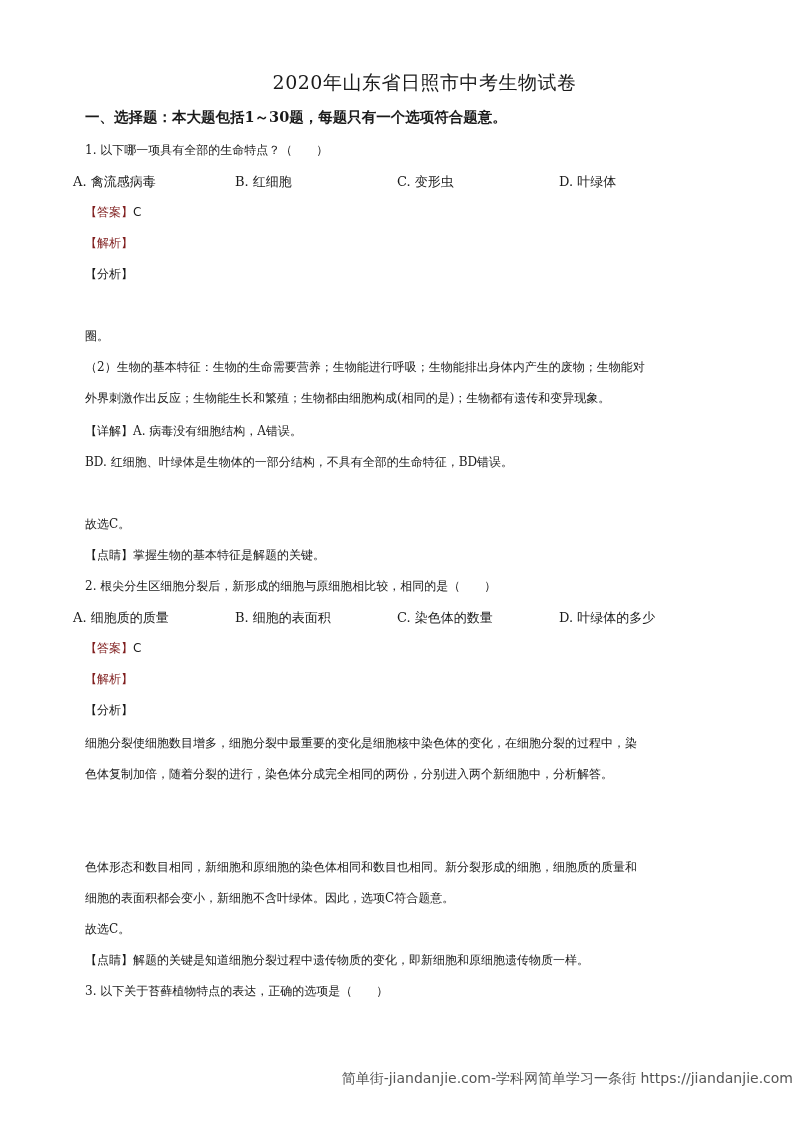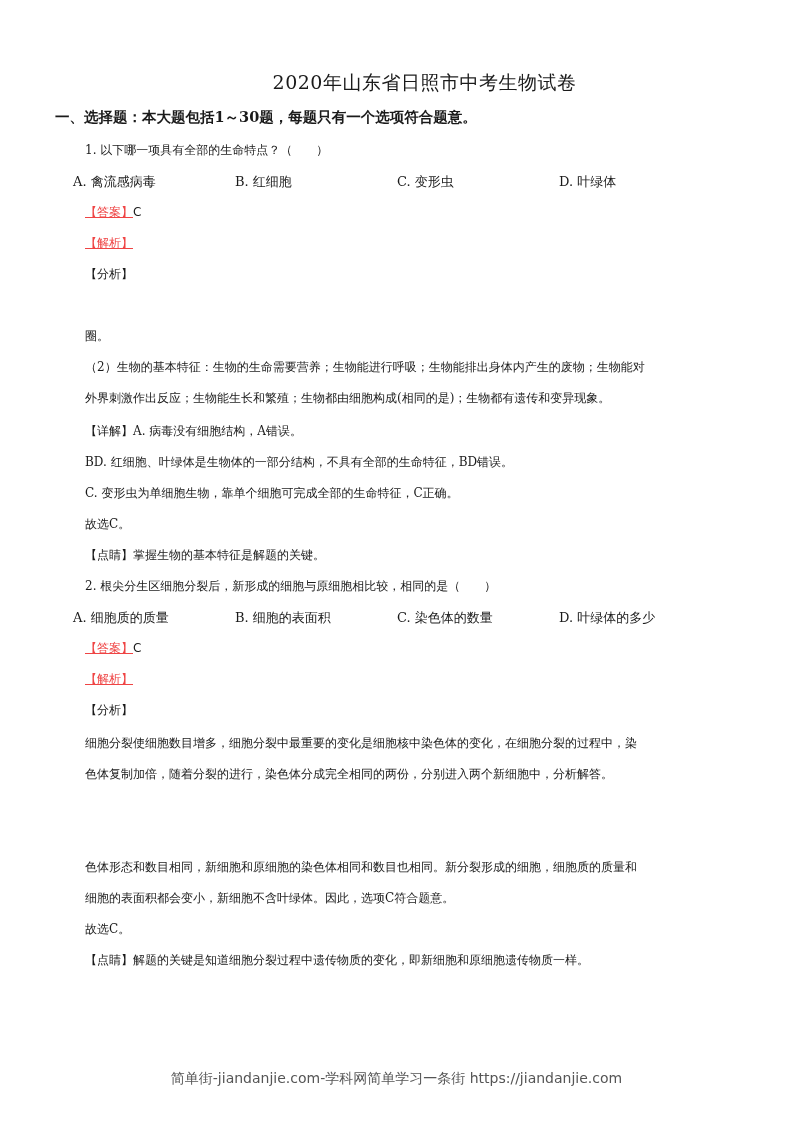--- a/index.html
+++ b/index.html
@@ -1,26 +1,26 @@
 <!DOCTYPE html>
 <html><head>
 <meta charset="utf-8">
 <style>
   html, body { margin: 0; padding: 0; background: #ffffff; }
   body { width: 793px; height: 1122px; position: relative; overflow: hidden;
          font-family: "DejaVu Serif", "Liberation Serif", serif; color: #1a1a1a; }
   .page { position: absolute; left: 0; top: 0; width: 793px; height: 1122px; }
   .title { position: absolute; top: 70px; left: 0; width: 793px; text-align: center;
            font-size: 19px; font-weight: normal; letter-spacing: 0.5px; padding-left: 28px; }
-  .section { position: absolute; top: 108px; left: 55px; font-size: 14.5px; font-weight: bold; }
+  .section { position: absolute; top: 108px; left: 85px; font-size: 14.5px; font-weight: bold; }
   .line { position: absolute; left: 73px; font-size: 12px; white-space: nowrap; margin-left: 12px; }
   .opts { position: absolute; left: 73px; width: 660px; font-size: 13px; }
   .opt { position: absolute; top: 0; white-space: nowrap; }
-  .blue { color: #ef4444; text-decoration: underline; }
-  .footer { position: absolute; top: 1070px; left: 0; width: 793px; text-align: center;
+  .blue { color: #7f1d1d; }
+  .footer { position: absolute; top: 1070px; left: 0; width: 793px; text-align: right;
             font-family: "DejaVu Sans", sans-serif; font-size: 14px; color: #555; }
   .sans { font-family: "DejaVu Sans", "Liberation Sans", sans-serif; }
 </style>
 </head>
 <body>
 
 <div class="page">
   <div class="title">2020年山东省日照市中考生物试卷</div>
   <div class="section">一、选择题：本大题包括1～30题，每题只有一个选项符合题意。</div>
 
@@ -36,21 +36,20 @@
   </div>
   <div class="line blue" style="top:235px">【解析】</div>
   <div class="line" style="top:266px">【分析】</div>
   <div class="line" style="top:328px">圈。</div>
   <div class="line" style="top:359px">（2）生物的基本特征：生物的生命需要营养；生物能进行呼吸；生物能排出身体内产生的废物；生物能对</div>
   <div class="line" style="top:390px">外界刺激作出反应；生物能生长和繁殖；生物都由细胞构成(相同的是)；生物都有遗传和变异现象。</div>
   <div class="line" style="top:423px">
     <span>【详解】</span><span>A. 病毒没有细胞结构，A错误。</span>
   </div>
   <div class="line" style="top:454px">BD. 红细胞、叶绿体是生物体的一部分结构，不具有全部的生命特征，BD错误。</div>
-  <div class="line" style="top:485px">C. 变形虫为单细胞生物，靠单个细胞可完成全部的生命特征，C正确。</div>
   <div class="line" style="top:516px">故选C。</div>
   <div class="line" style="top:547px">
     <span>【点睛】</span><span>掌握生物的基本特征是解题的关键。</span>
   </div>
 
   <div class="line" style="top:578px">2. 根尖分生区细胞分裂后，新形成的细胞与原细胞相比较，相同的是（　　）</div>
   <div class="opts" style="top:609px">
     <span class="opt" style="left:0">A. 细胞质的质量</span>
     <span class="opt" style="left:162px">B. 细胞的表面积</span>
     <span class="opt" style="left:324px">C. 染色体的数量</span>
@@ -63,15 +62,16 @@
   <div class="line" style="top:702px">【分析】</div>
   <div class="line" style="top:735px">细胞分裂使细胞数目增多，细胞分裂中最重要的变化是细胞核中染色体的变化，在细胞分裂的过程中，染</div>
   <div class="line" style="top:766px">色体复制加倍，随着分裂的进行，染色体分成完全相同的两份，分别进入两个新细胞中，分析解答。</div>
   <div class="line" style="top:859px">色体形态和数目相同，新细胞和原细胞的染色体相同和数目也相同。新分裂形成的细胞，细胞质的质量和</div>
   <div class="line" style="top:890px">细胞的表面积都会变小，新细胞不含叶绿体。因此，选项C符合题意。</div>
   <div class="line" style="top:921px">故选C。</div>
   <div class="line" style="top:952px">
     <span>【点睛】</span><span>解题的关键是知道细胞分裂过程中遗传物质的变化，即新细胞和原细胞遗传物质一样。</span>
   </div>
 
+  <div class="line" style="top:983px">3. 以下关于苔藓植物特点的表达，正确的选项是（　　）</div>
 
   <div class="footer">简单街-jiandanjie.com-学科网简单学习一条街 https://jiandanjie.com</div>
 </div>
 
 </body></html>

